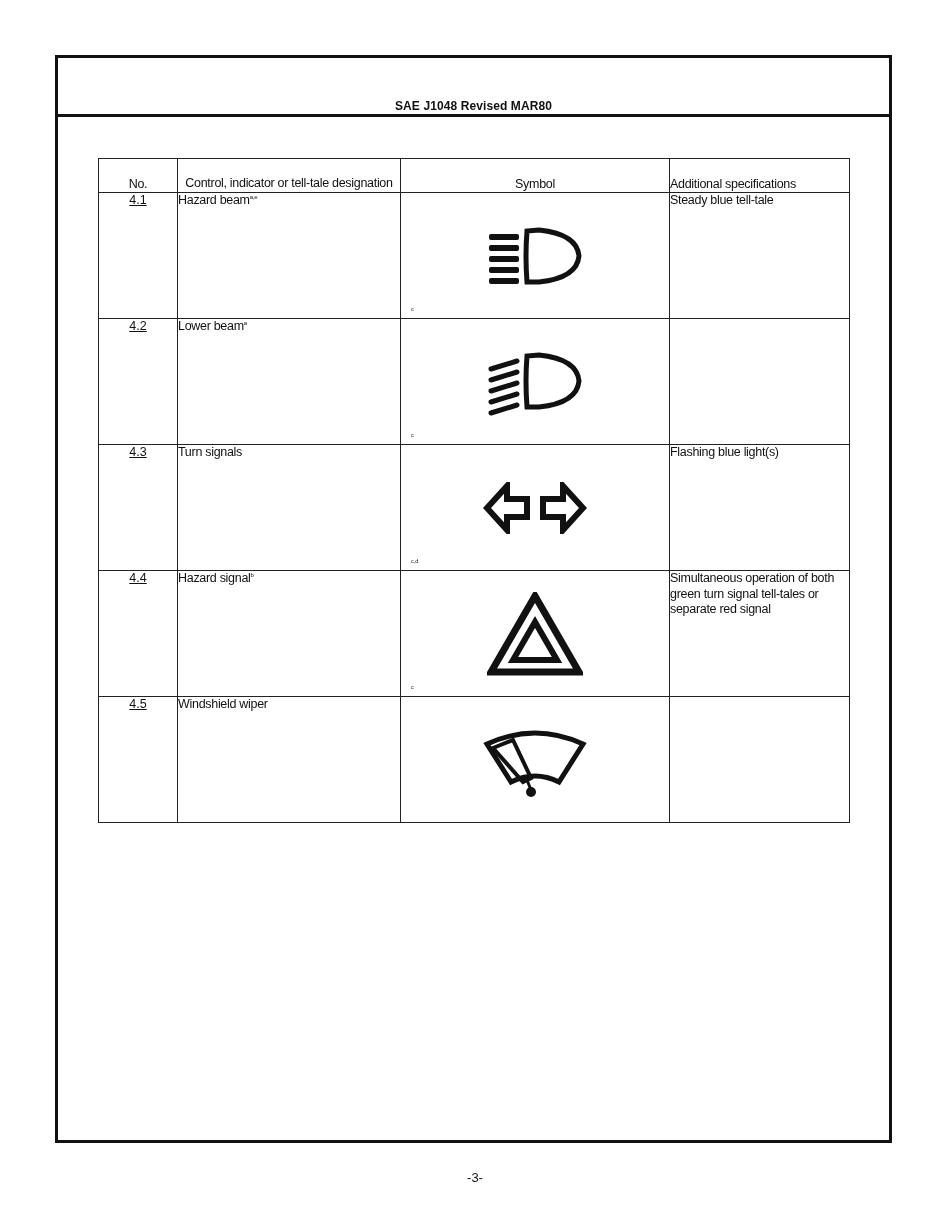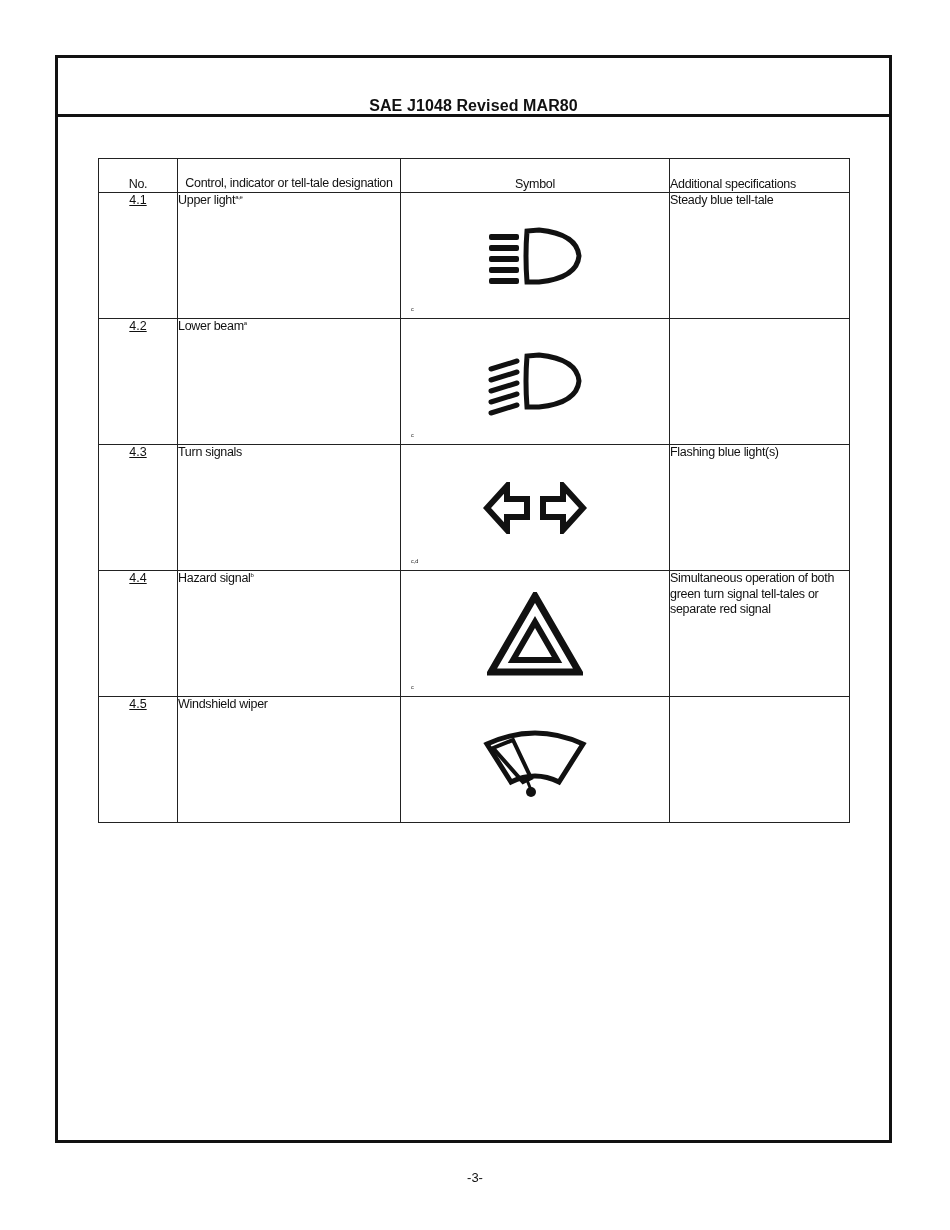--- a/index.html
+++ b/index.html
@@ -1,19 +1,19 @@
 <!DOCTYPE html>
 <html><head>
 <meta charset="utf-8">
 <style>
   html, body { margin: 0; padding: 0; background: #ffffff; }
   body { width: 950px; height: 1230px; position: relative; font-family: "Liberation Sans", sans-serif; color: #111; }
   .frame { position: absolute; left: 55px; top: 55px; width: 837px; height: 1088px; border: 3px solid #111; box-sizing: border-box; }
   .frame-header { height: 56px; border-bottom: 3px solid #111; display: flex; align-items: center; justify-content: center; }
-  .doc-title { font-weight: bold; font-size: 16px; letter-spacing: 0.1px; margin-top: 40px; }
+  .doc-title { font-weight: bold; font-size: 12px; letter-spacing: 0.1px; margin-top: 40px; }
   table.symbols { position: absolute; left: 40px; top: 100px; border-collapse: collapse; width: 752px; table-layout: fixed; }
   table.symbols th, table.symbols td { border: 1.5px solid #222; vertical-align: top; font-size: 12.5px; padding: 0; }
   table.symbols th { font-weight: normal; height: 32px; vertical-align: bottom; padding-bottom: 1px; letter-spacing: -0.3px; }
   th.col-no { width: 78px; }
   th.col-desig { width: 222px; text-align: center; line-height: 15px; }
   th.col-symbol { width: 268px; text-align: center; }
   th.col-spec { text-align: left; padding-left: 8px; }
   td { height: 125px; }
   td.no { text-align: center; padding-top: 3px; text-decoration: underline; }
   td.desig { padding: 3px 0 0 8px; letter-spacing: -0.3px; }
@@ -38,21 +38,21 @@
         <th class="col-no">No.</th>
         <th class="col-desig">Control, indicator or tell-tale designation</th>
         <th class="col-symbol">Symbol</th>
         <th class="col-spec">Additional specifications</th>
       </tr>
     </thead>
     <tbody>
 
       <tr>
         <td class="no">4.1</td>
-        <td class="desig"><span>Upper light</span><sup>a,e</sup></td>
+        <td class="desig"><span>Hazard beam</span><sup>a,e</sup></td>
         <td class="symbol">
           <svg width="96" height="60" viewBox="0 0 96 60">
             <g fill="#111">
               <rect x="2" y="8" width="30" height="6" rx="2"></rect>
               <rect x="2" y="19" width="30" height="6" rx="2"></rect>
               <rect x="2" y="30" width="30" height="6" rx="2"></rect>
               <rect x="2" y="41" width="30" height="6" rx="2"></rect>
               <rect x="2" y="52" width="30" height="6" rx="2"></rect>
             </g>
             <path d="M40 5 Q38 30 40 56 L52 56 Q90 52 92 30 Q90 8 52 4 Z" fill="none" stroke="#111" stroke-width="5"></path>

